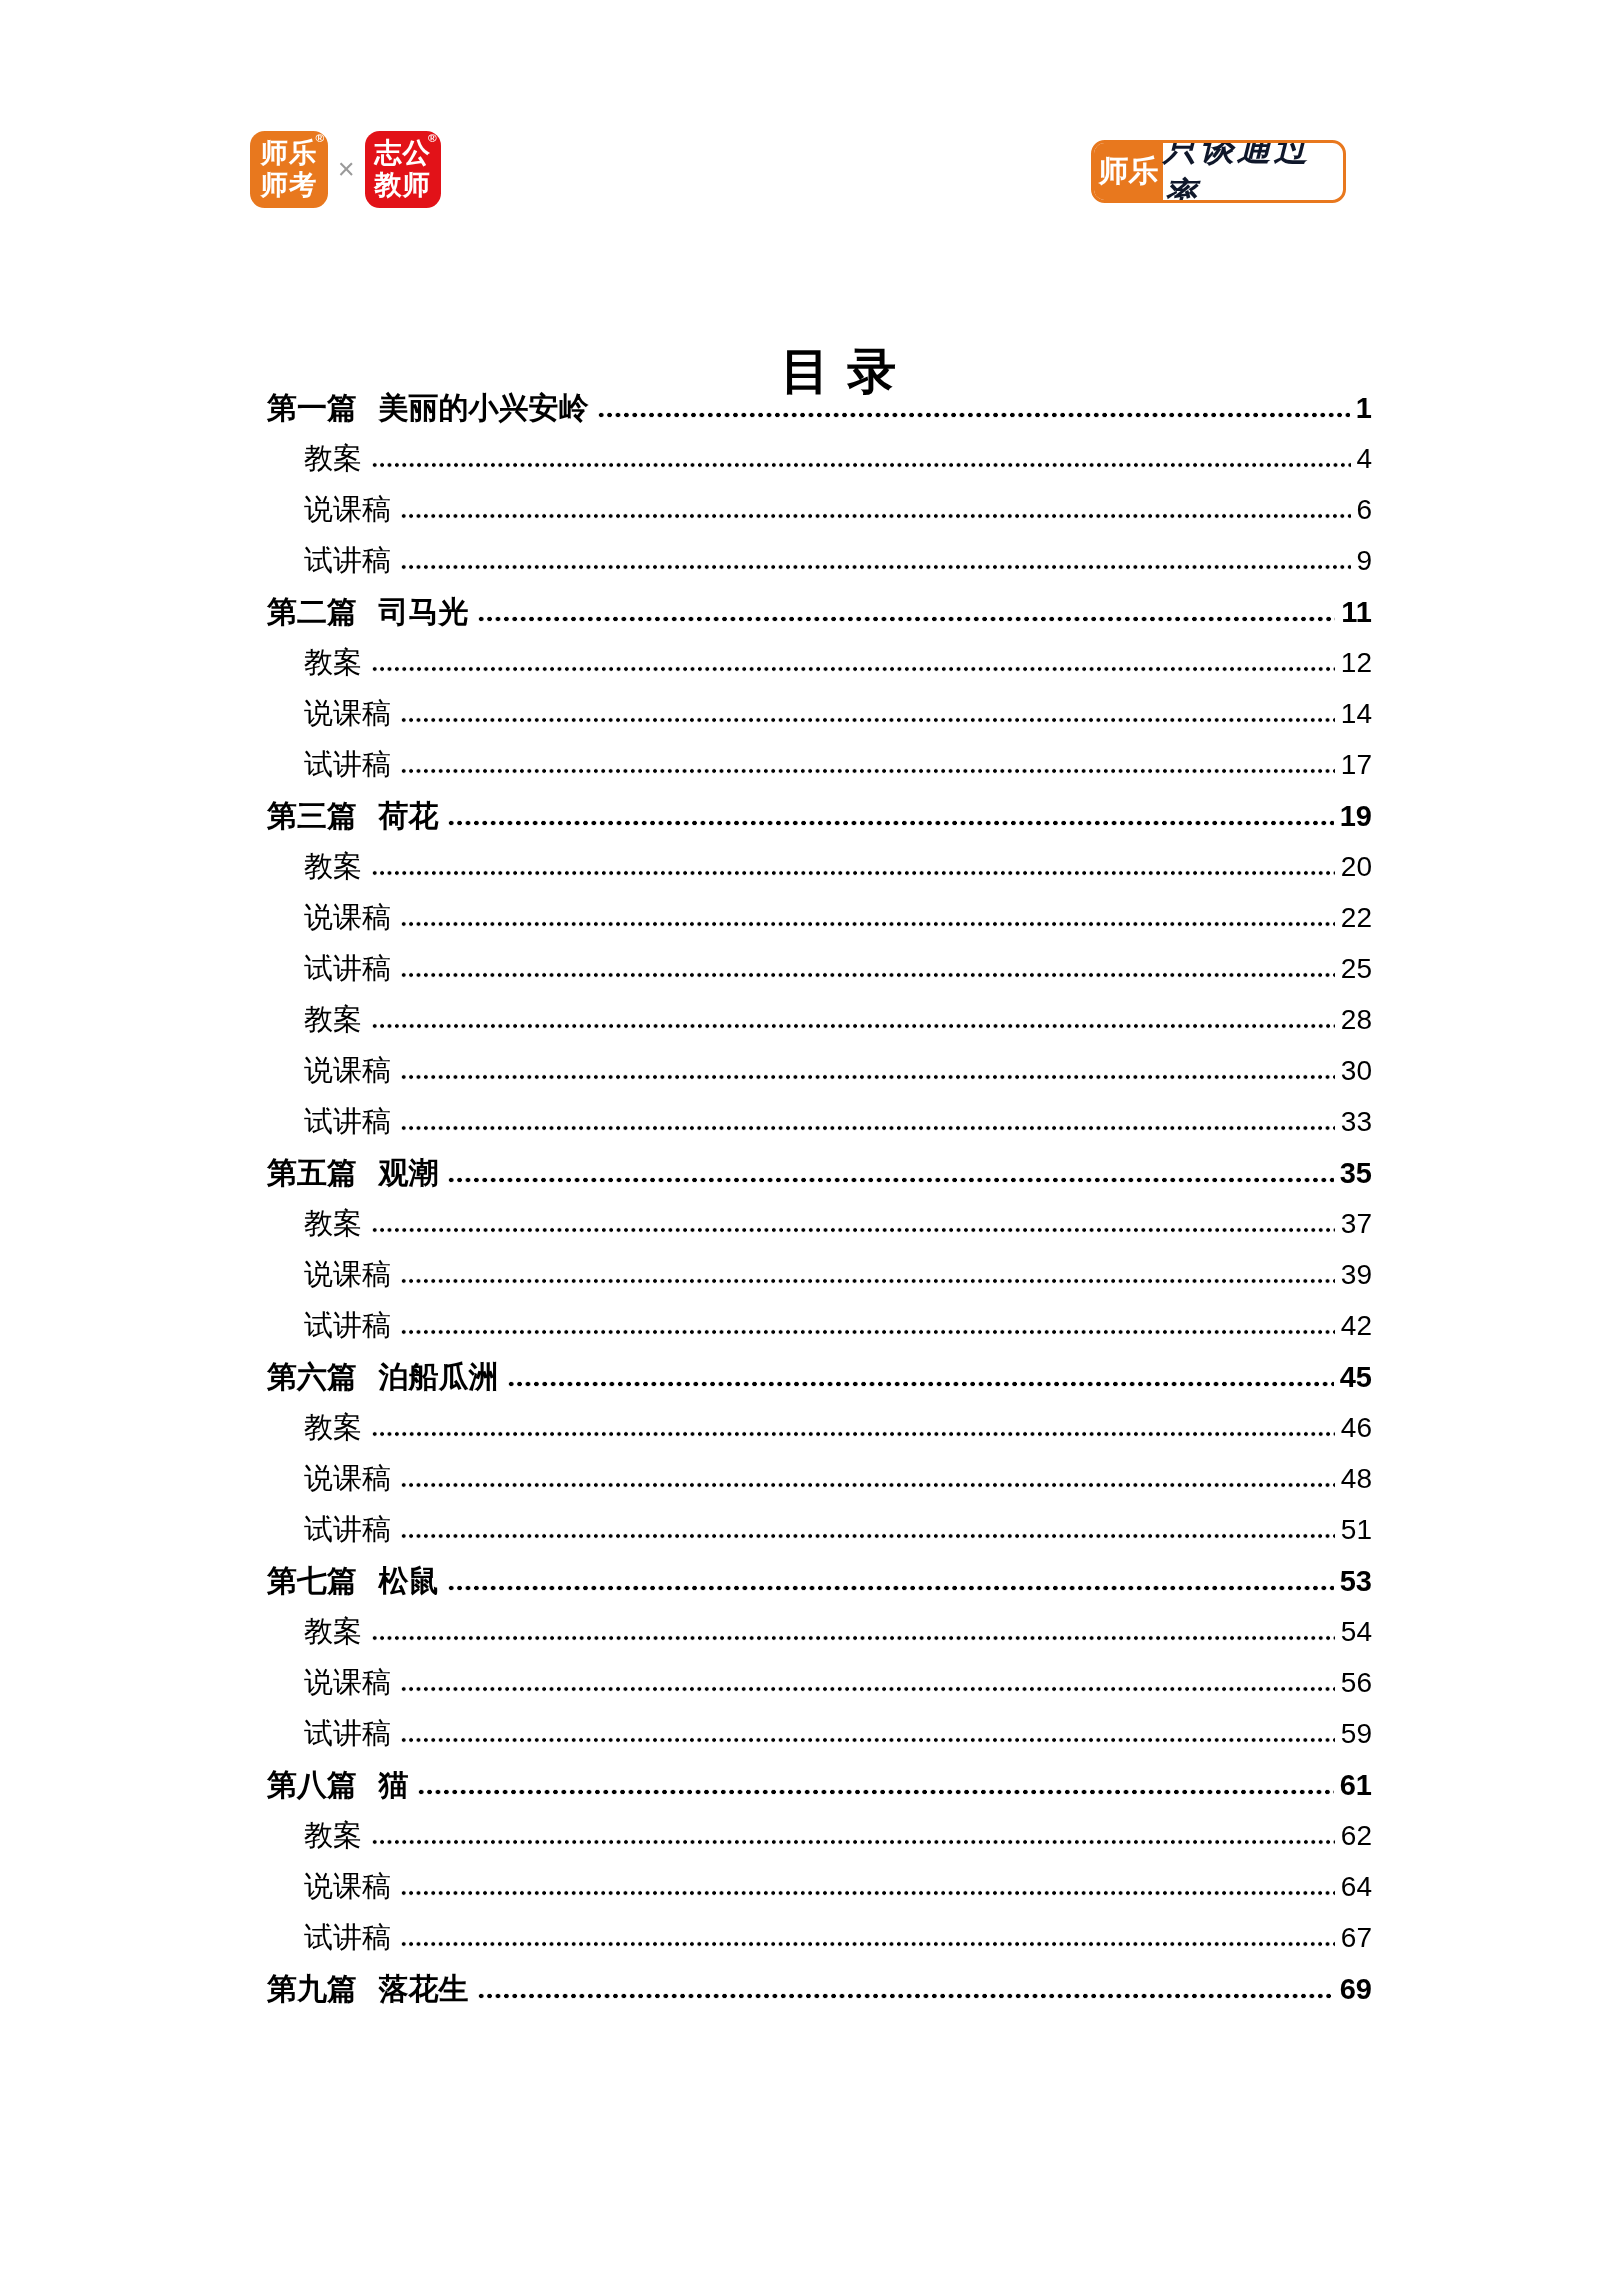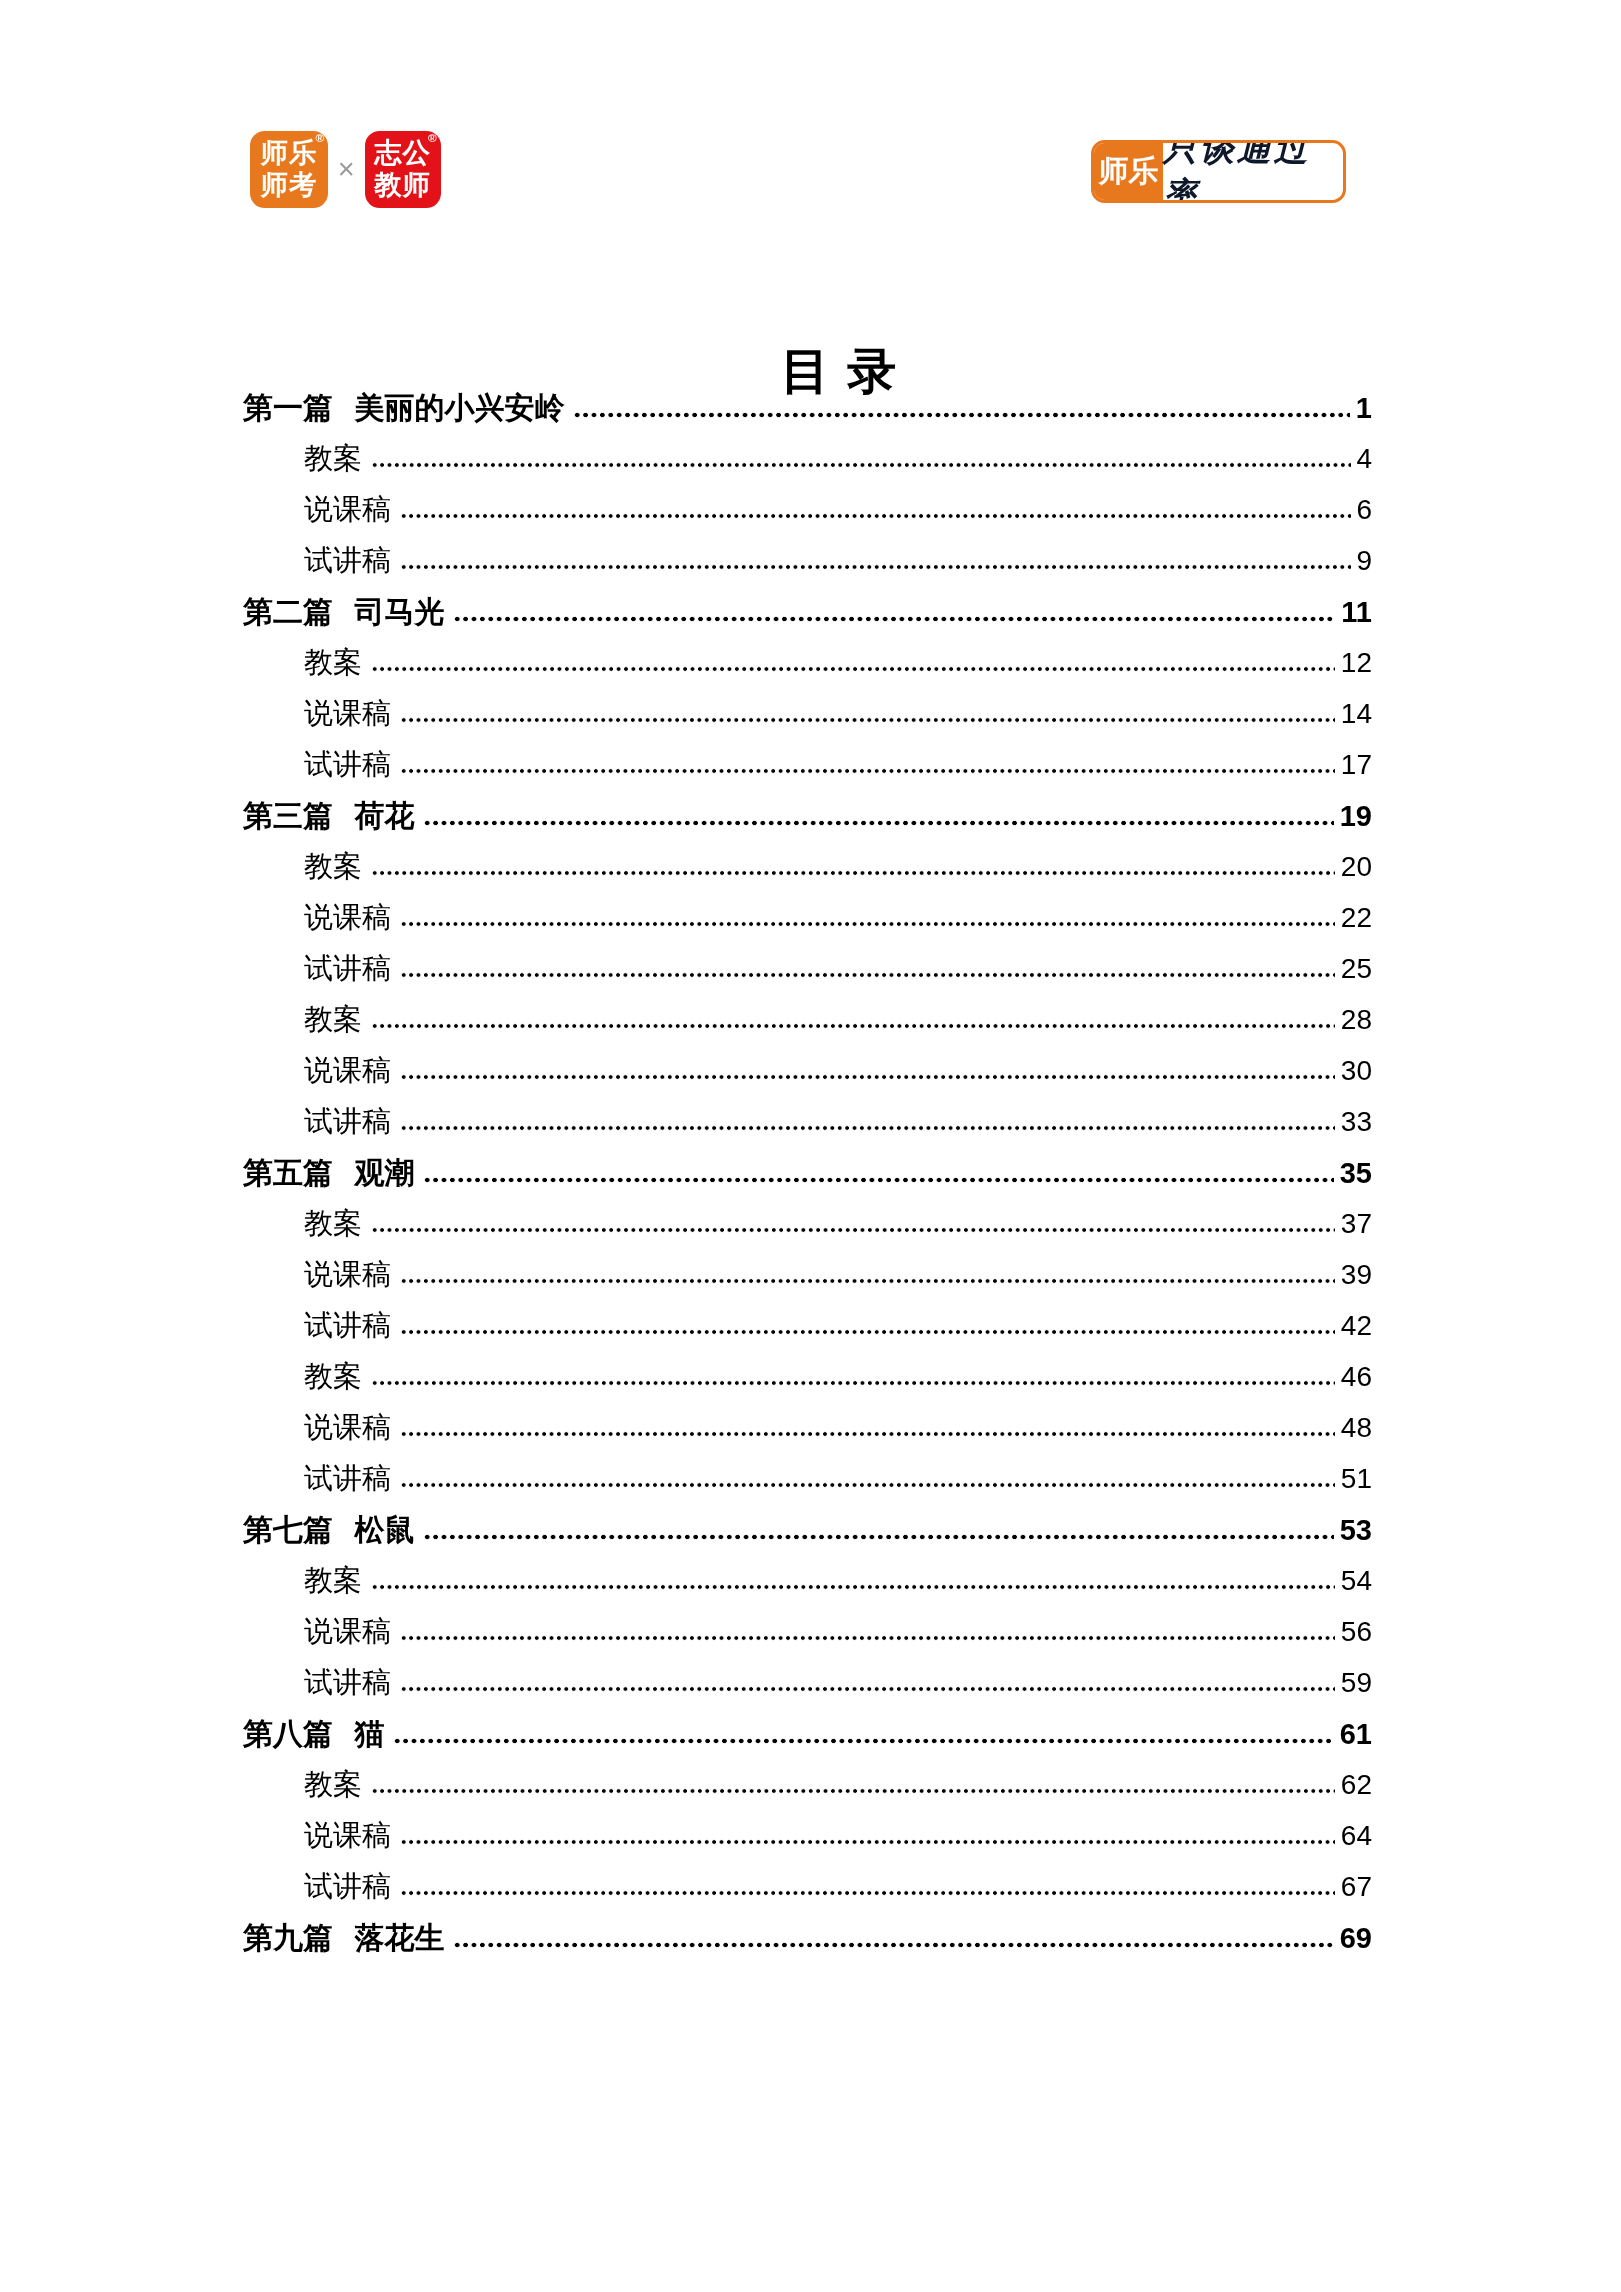--- a/index.html
+++ b/index.html
@@ -34,21 +34,21 @@
     font-family:"Liberation Serif","DejaVu Serif",serif;
   }
   
   .doc-title{
     position:absolute;top:310px;left:0;width:100%;text-align:center;
     font-size:49px;font-weight:bold;letter-spacing:17.6px;text-indent:17.6px;line-height:57px;padding-left:28px;
   }
   
   .toc{position:absolute;left:243px;top:388px;width:1129px;}
   .row{display:flex;align-items:baseline;height:51px;font-size:29px;}
-  .row.main{font-weight:bold;font-size:30px;}
+  .row.main{font-weight:bold;font-size:30px;margin-left:24px;}
   .row.sub{padding-left:61px;justify-content:center;}
   .num{margin-right:21.6px;white-space:nowrap;}
   .name{white-space:nowrap;}
   .leader{
     flex:1;height:5.9px;margin:0 5.9px 0 8.8px;
     background-image:radial-gradient(circle,#000 1.7px,transparent 1.9px);
     background-size:7.4px 5.9px;background-repeat:repeat-x;background-position:left bottom;
   }
   .row.main .leader{
     background-image:radial-gradient(circle,#000 2.1px,transparent 2.3px);
@@ -191,20 +191,26 @@
       <span class="name">说课稿</span>
       <span class="leader"></span>
       <span class="pg">39</span>
     </div>
       <div class="row sub">
 
       <span class="name">试讲稿</span>
       <span class="leader"></span>
       <span class="pg">42</span>
     </div>
+      <div class="row main">
+      <span class="num">第六篇</span>
+      <span class="name">泊船瓜洲</span>
+      <span class="leader"></span>
+      <span class="pg">45</span>
+    </div>
       <div class="row sub">
 
       <span class="name">教案</span>
       <span class="leader"></span>
       <span class="pg">46</span>
     </div>
       <div class="row sub">
 
       <span class="name">说课稿</span>
       <span class="leader"></span>

